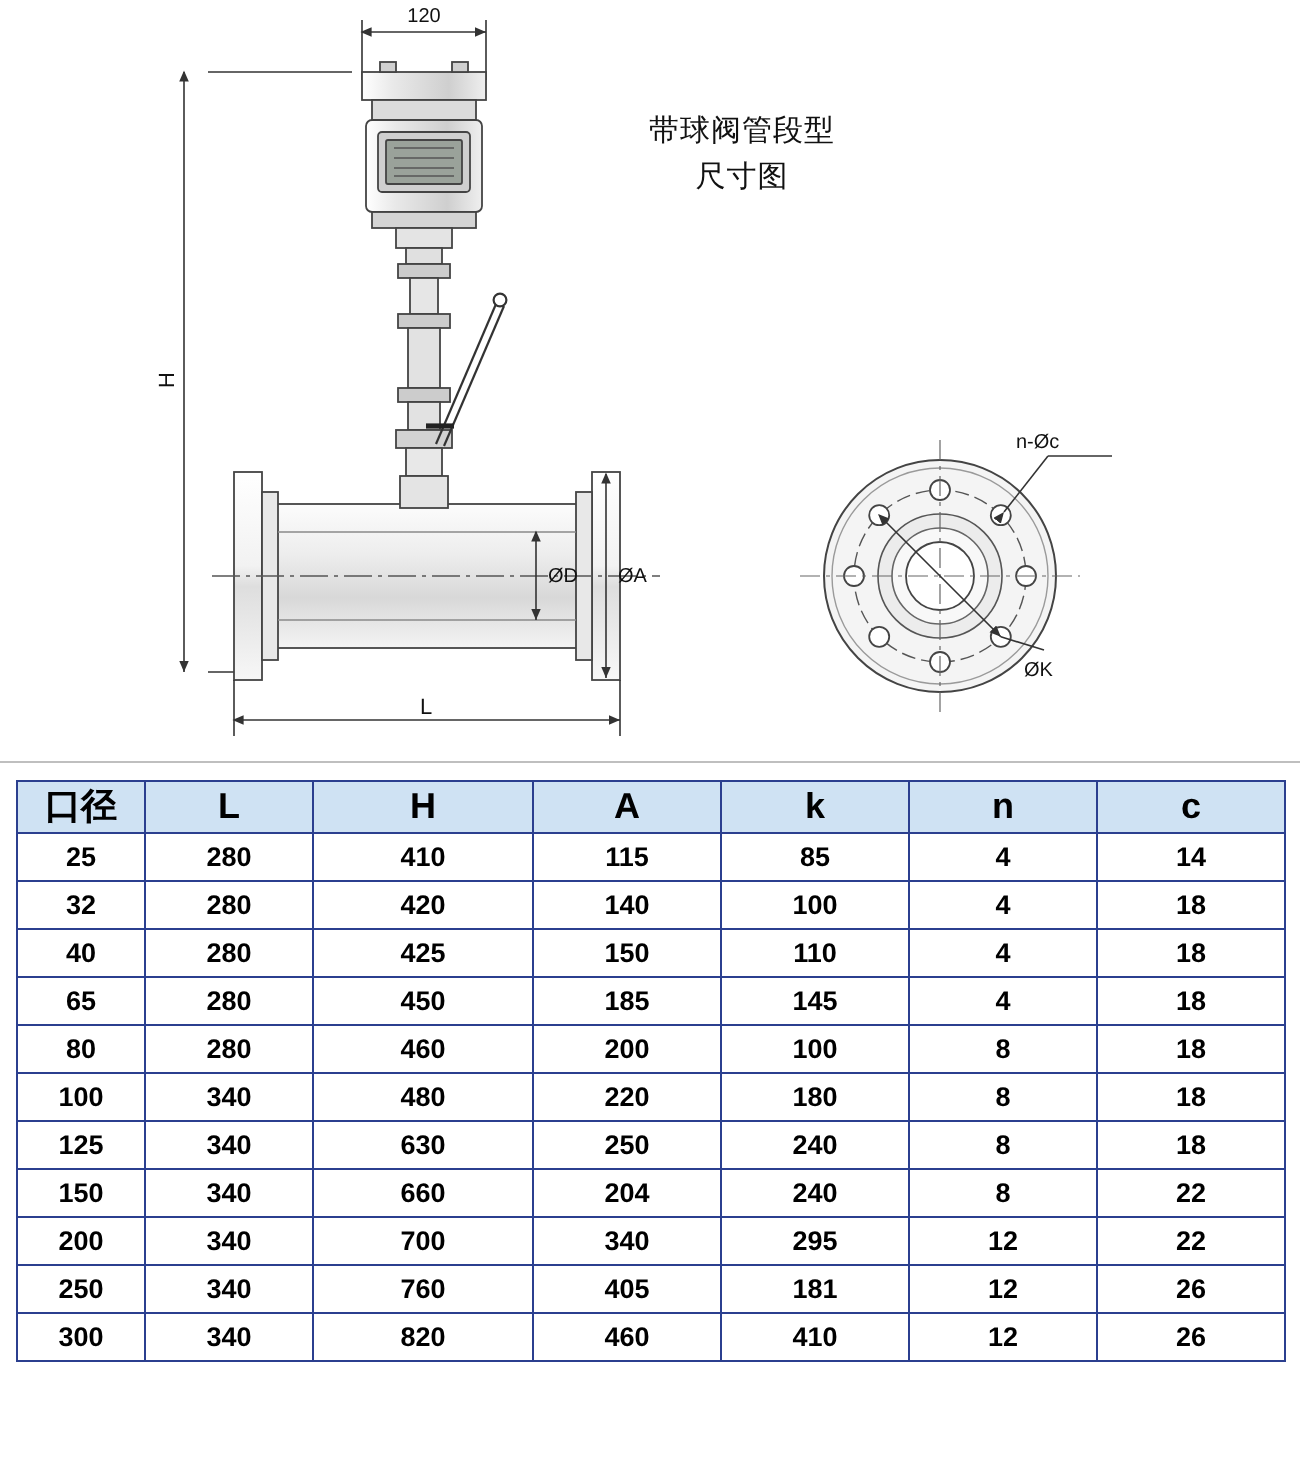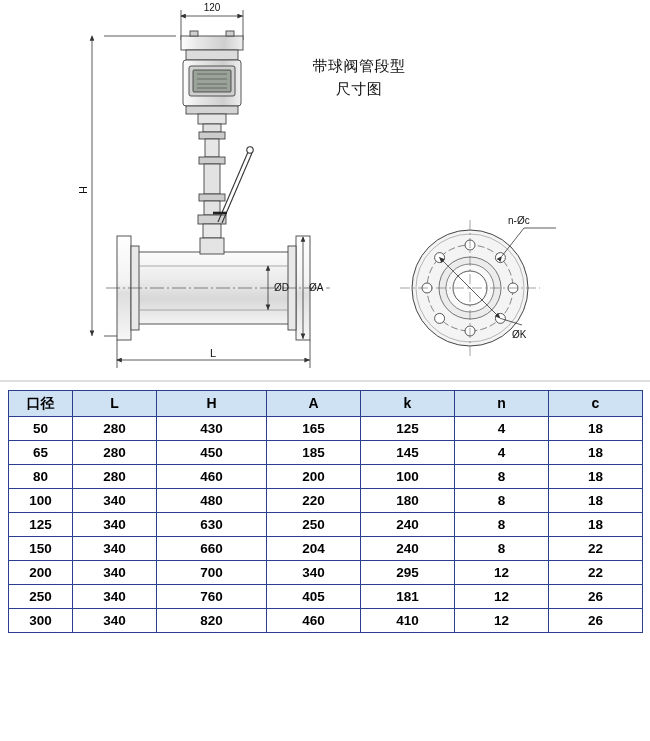--- a/index.html
+++ b/index.html
@@ -26,21 +26,21 @@
     left: 0; top: 0;
     width: 650px;
     height: 385px;
   }
   #drawing svg {
     display: block;
   }
 
   .title-zh {
     position: absolute;
-    left: 284px;
+    left: 296px;
     top: 55px;
     font-size: 15px;
     color: #111;
     line-height: 1.5;
     text-align: center;
     width: 150px;
     letter-spacing: 0.5px;
   }
   .title-zh div { white-space: nowrap; }
 
@@ -64,21 +64,21 @@
     color: #000;
     height: 23px;
     padding: 0;
     line-height: 23px;
   }
   table.spec thead th {
     background: #cfe2f3;
     color: #000;
     height: 25px;
     line-height: 25px;
-    font-size: 14px;
+    font-size: 18px;
   }
   table.spec col.c0 { width: 64px; }
   table.spec col.c1 { width: 84px; }
   table.spec col.c2 { width: 110px; }
   table.spec col.c3 { width: 94px; }
   table.spec col.c4 { width: 94px; }
   table.spec col.c5 { width: 94px; }
   table.spec col.c6 { width: 94px; }
 
   .dimtext { font-family: "Liberation Sans", sans-serif; font-size: 10px; fill: #111; }
@@ -274,25 +274,43 @@
           <th>L</th>
           <th>H</th>
           <th>A</th>
           <th>k</th>
           <th>n</th>
           <th>c</th>
         </tr>
       </thead>
       <tbody>
         <tr>
-          <td>50</td>
-          <td>280</td>
-          <td>430</td>
-          <td>165</td>
-          <td>125</td>
+          <td>25</td>
+          <td>280</td>
+          <td>410</td>
+          <td>115</td>
+          <td>85</td>
+          <td>4</td>
+          <td>14</td>
+        </tr>
+        <tr>
+          <td>32</td>
+          <td>280</td>
+          <td>420</td>
+          <td>140</td>
+          <td>100</td>
+          <td>4</td>
+          <td>18</td>
+        </tr>
+        <tr>
+          <td>40</td>
+          <td>280</td>
+          <td>425</td>
+          <td>150</td>
+          <td>110</td>
           <td>4</td>
           <td>18</td>
         </tr>
         <tr>
           <td>65</td>
           <td>280</td>
           <td>450</td>
           <td>185</td>
           <td>145</td>
           <td>4</td>

